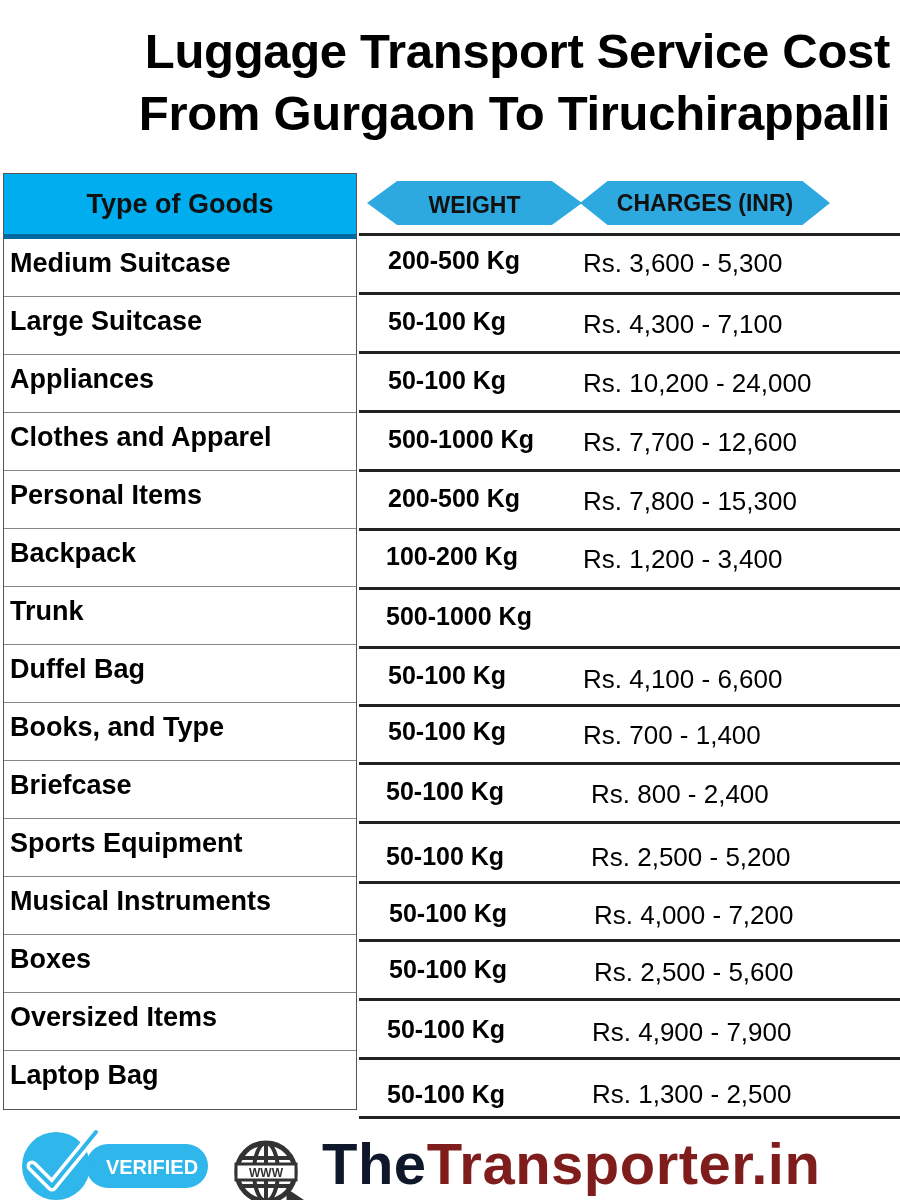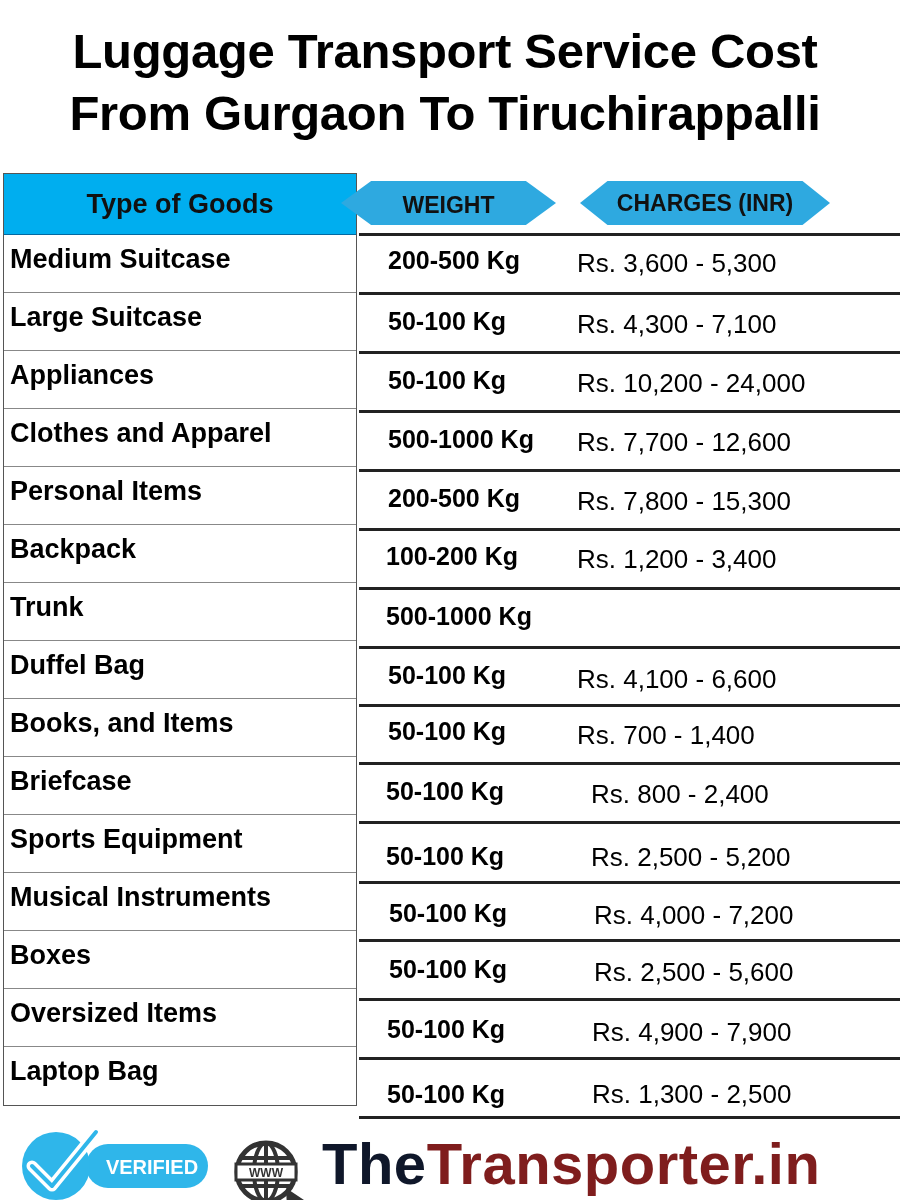--- a/index.html
+++ b/index.html
@@ -1,27 +1,27 @@
 <!DOCTYPE html>
 <html><head>
 <meta charset="utf-8">
 <style>
   html, body { margin: 0; padding: 0; background: #ffffff; }
   body { width: 900px; height: 1200px; position: relative; overflow: hidden; font-family: "Liberation Sans", sans-serif; color: #000; }
-  .title { position: absolute; left: 0; top: 20px; width: 890px; text-align: center; font-weight: bold; font-size: 49px; line-height: 62px; letter-spacing: -0.3px; }
+  .title { position: absolute; left: 0; top: 20px; width: 890px; text-align: right; font-weight: bold; font-size: 49px; line-height: 62px; letter-spacing: -0.3px; }
   .left-table { position: absolute; left: 3px; top: 173px; width: 352px; border: 1px solid #555; border-collapse: collapse; }
-  .left-head { height: 60px; background: #00aeef; border-bottom: 1px solid #0369a1; display: flex; align-items: center; justify-content: center; font-weight: bold; font-size: 27px; color: #111; }
+  .left-head { height: 60px; background: #00aeef; border-bottom: 5px solid #0369a1; display: flex; align-items: center; justify-content: center; font-weight: bold; font-size: 27px; color: #111; }
   .left-row { height: 58px; border-bottom: 1px solid #888; box-sizing: border-box; padding-left: 6px; font-weight: bold; font-size: 27px; line-height: 48px; }
   .left-row:last-child { border-bottom: none; }
   .hex { position: absolute; top: 181px; height: 44px; background: #2ea9e0; display: flex; align-items: center; justify-content: center; font-weight: bold; font-size: 23px; color: #111; clip-path: polygon(14% 0, 86% 0, 100% 50%, 86% 100%, 14% 100%, 0 50%); }
-  .hex-weight { left: 341px; width: 215px; padding-top: 4px; box-sizing: border-box; }
+  .hex-weight { left: 367px; width: 215px; padding-top: 4px; box-sizing: border-box; }
   .hex-charges { left: 580px; width: 250px; clip-path: polygon(11% 0, 89% 0, 100% 50%, 89% 100%, 11% 100%, 0 50%); }
   .right-row { position: absolute; left: 359px; width: 541px; border-top: 3px solid #222; box-sizing: border-box; }
   .w { position: absolute; font-weight: bold; font-size: 25px; }
-  .c { position: absolute; left: 218px; font-size: 26px; }
+  .c { position: absolute; left: 224px; font-size: 26px; }
   .footer { position: absolute; left: 0; top: 1120px; width: 900px; height: 80px; }
   .verified { position: absolute; left: 16px; top: 8px; width: 195px; height: 70px; }
   .www { position: absolute; left: 234px; top: 18px; width: 72px; height: 72px; }
   .brand { position: absolute; left: 322px; top: 10px; font-weight: bold; font-size: 58px; letter-spacing: 0.5px; }
   .brand .pink { color: #0f172a; }
   .brand .blue { color: #7f1d1d; }
 </style>
 </head>
 <body>
 
@@ -33,21 +33,21 @@
 <div class="left-table">
   <div class="left-head">Type of Goods</div>
   <div class="left-row">Medium Suitcase</div>
   <div class="left-row">Large Suitcase</div>
   <div class="left-row">Appliances</div>
   <div class="left-row">Clothes and Apparel</div>
   <div class="left-row">Personal Items</div>
   <div class="left-row">Backpack</div>
   <div class="left-row">Trunk</div>
   <div class="left-row">Duffel Bag</div>
-  <div class="left-row">Books, and Items</div>
+  <div class="left-row">Books, and Type</div>
   <div class="left-row">Briefcase</div>
   <div class="left-row">Sports Equipment</div>
   <div class="left-row">Musical Instruments</div>
   <div class="left-row">Boxes</div>
   <div class="left-row">Oversized Items</div>
   <div class="left-row">Laptop Bag</div>
 </div>
 
 <div class="hex hex-weight">WEIGHT</div>
 <div class="hex hex-charges">CHARGES (INR)</div>

